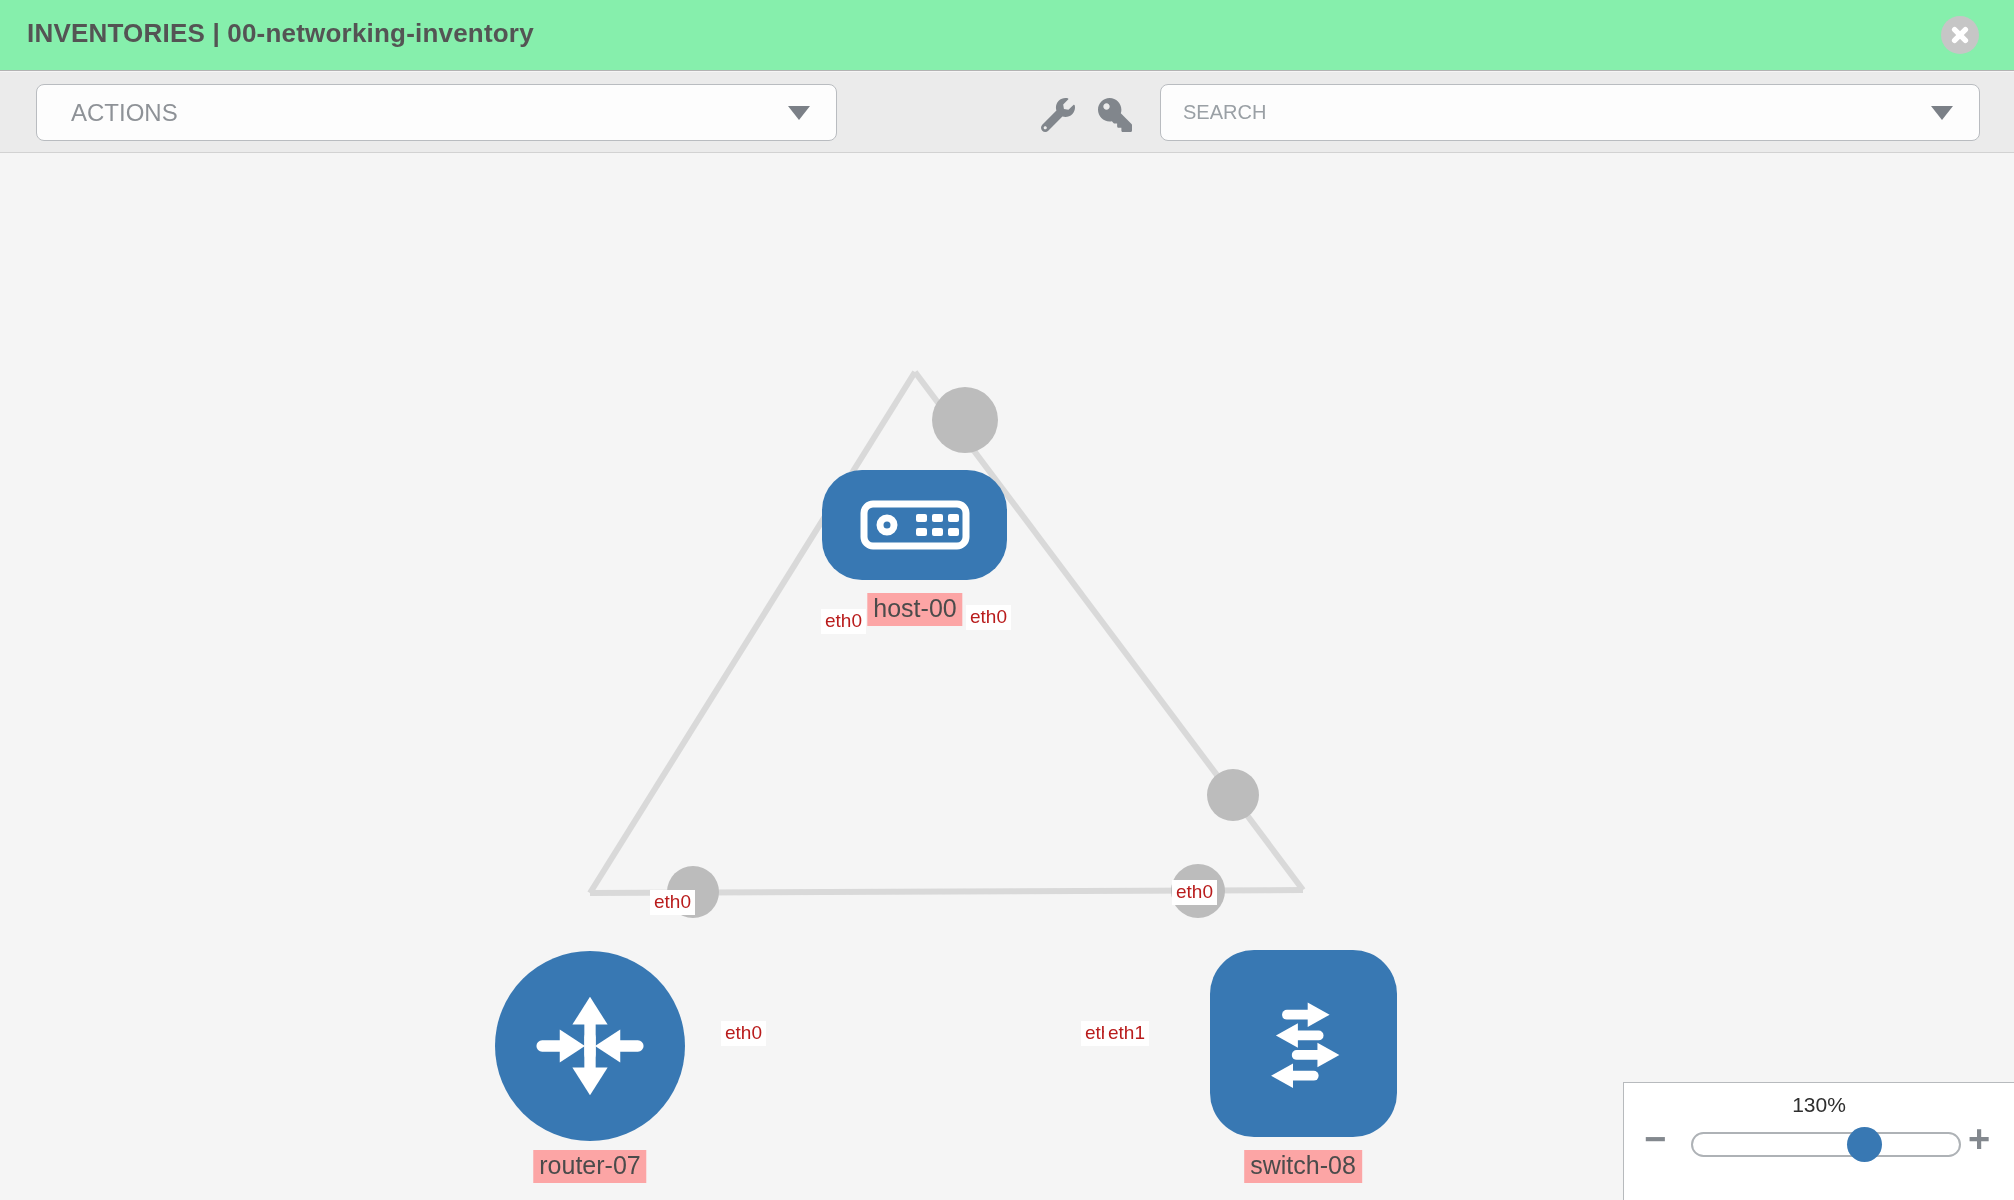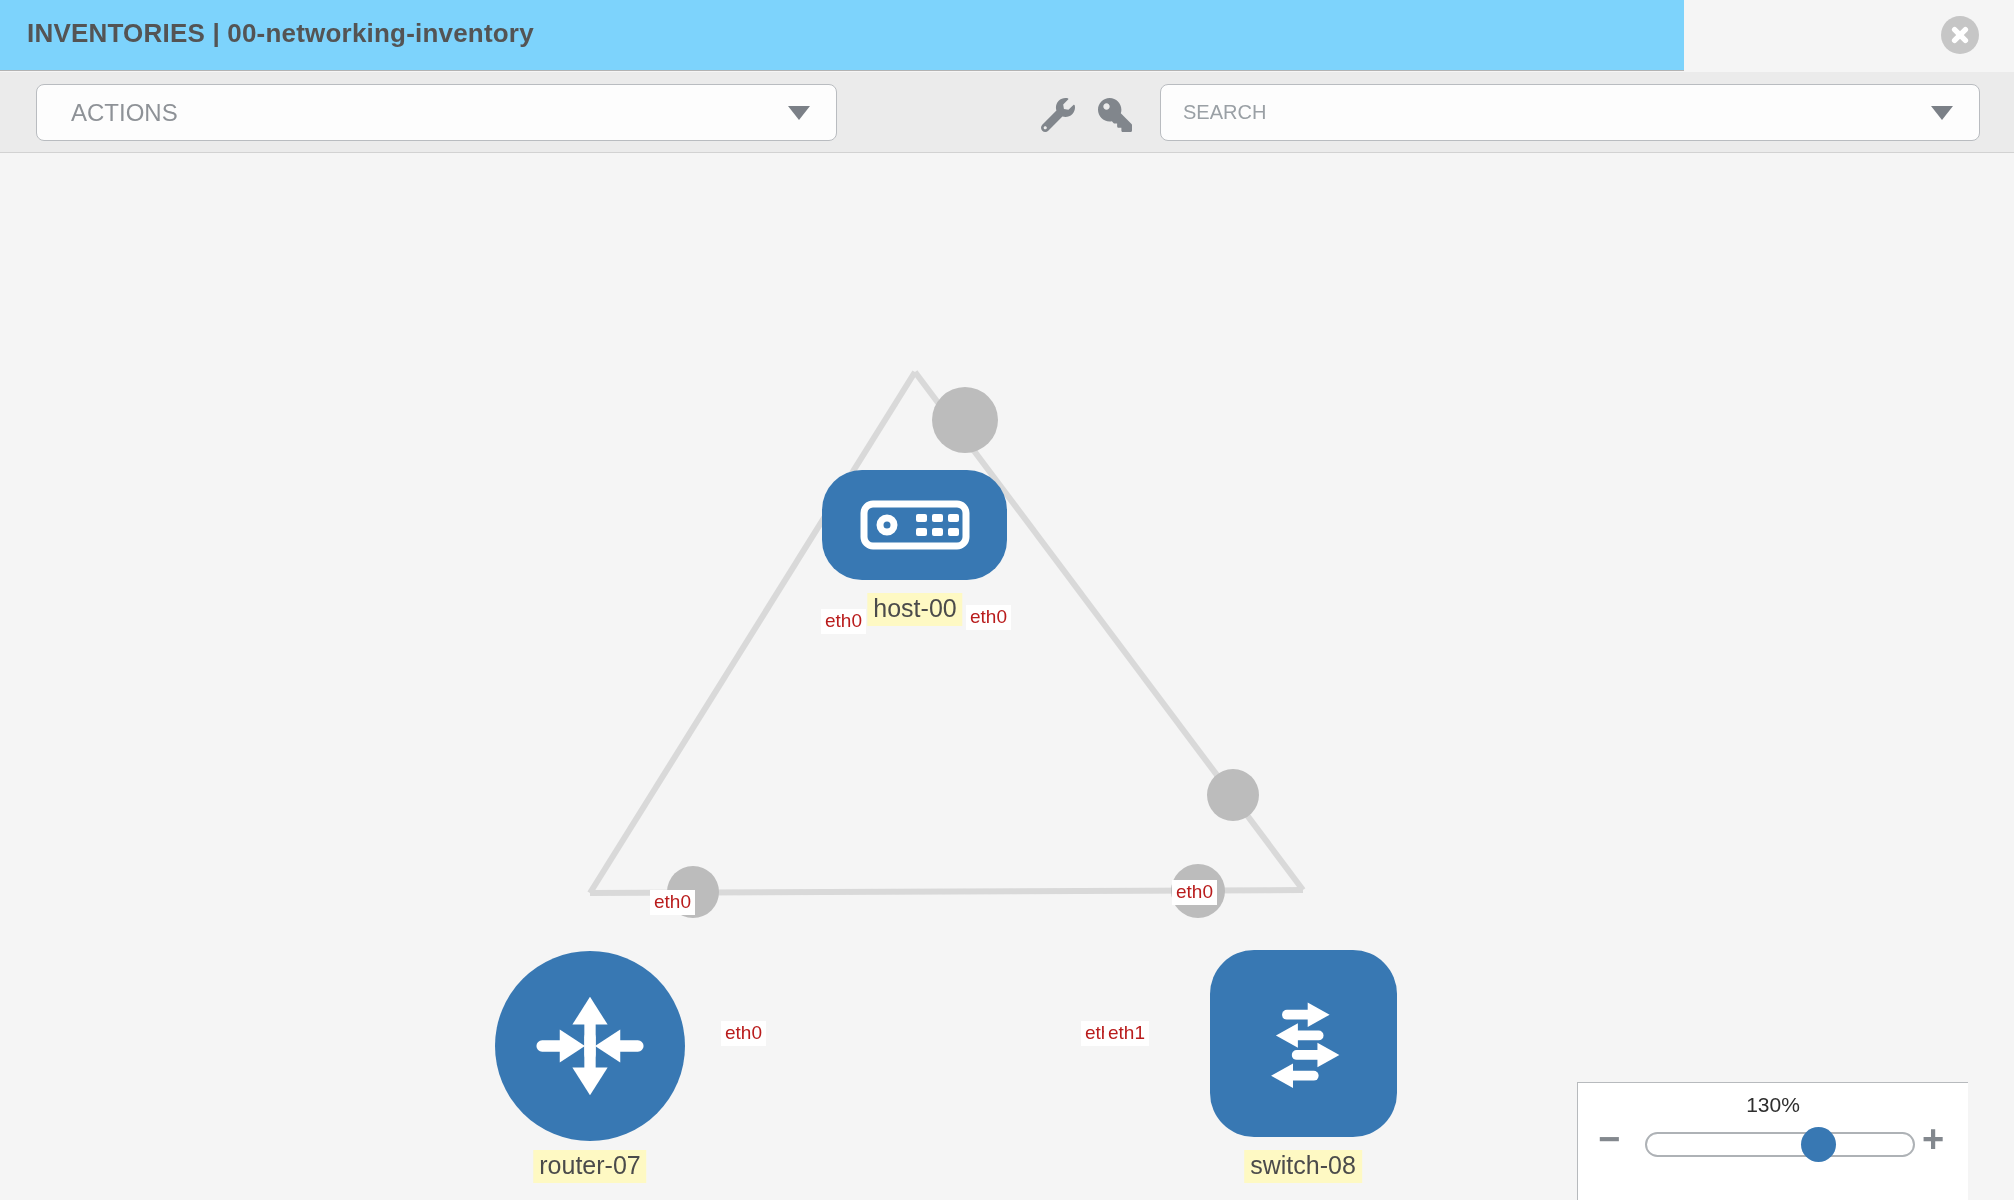--- a/index.html
+++ b/index.html
@@ -3,21 +3,21 @@
 <meta charset="utf-8">
 <style>
   html,body{margin:0;padding:0;background:#fff;}
   *{box-sizing:border-box;}
   #app{
     position:relative;width:2014px;height:1200px;overflow:hidden;
     font-family:"Liberation Sans",sans-serif;background:#f5f5f5;
   }
   
   .hdr{
-    position:absolute;left:0;top:0;width:1684px;height:71px;background:#7dd3fc;
+    position:absolute;left:0;top:0;width:2014px;height:71px;background:#86efac;
     border-bottom:1px solid #b3b3b3;
   }
   .hdr-title{
     position:absolute;left:27px;top:18px;font-size:26px;font-weight:bold;
     color:#545454;letter-spacing:.2px;white-space:nowrap;
   }
   .close-btn{
     position:absolute;left:1941px;top:16px;width:38px;height:38px;border-radius:50%;
     background:#c6c6c6;display:flex;align-items:center;justify-content:center;cursor:pointer;
   }
@@ -41,30 +41,30 @@
     flex:1;border:none;outline:none;background:transparent;font-size:20px;color:#6a6e73;
     padding-left:22px;font-family:"Liberation Sans",sans-serif;min-width:0;
   }
   .search-input::placeholder{color:#9a9fa3;color:#9aa0a5;opacity:1;}
   
   .canvas{position:absolute;left:0;top:153px;width:2014px;height:1047px;background:#f5f5f5;}
   .topo-svg{position:absolute;left:0;top:0;}
   .node{position:absolute;background:#3878b3;display:flex;align-items:center;justify-content:center;cursor:pointer;}
   .node svg{display:block;}
   .node-label{
-    position:absolute;transform:translateX(-50%);background:#fef9c3;color:#4b4b4b;
+    position:absolute;transform:translateX(-50%);background:#fca5a5;color:#4b4b4b;
     font-size:25px;padding:1px 6px 3px 6px;white-space:nowrap;
   }
   .eth-label{
     position:absolute;background:#ffffff;color:#b91c1c;font-size:19px;
     padding:1px 4px 2px 4px;white-space:nowrap;line-height:22px;
   }
   
   .zoom-panel{
-    position:absolute;left:1577px;top:1082px;width:391px;height:118px;background:#ffffff;
+    position:absolute;left:1623px;top:1082px;width:391px;height:118px;background:#ffffff;
     border-top:1px solid #b7babd;border-left:1px solid #b7babd;
   }
   .zoom-level{position:absolute;left:0;top:10px;width:100%;text-align:center;font-size:21px;color:#2f2f2f;}
   .zoom-minus,.zoom-plus{
     position:absolute;top:26px;font-size:38px;font-weight:bold;color:#83888e;cursor:pointer;line-height:60px;
   }
   .zoom-minus{left:20px;}
   .zoom-plus{left:344px;}
   .zoom-track{
     position:absolute;left:67px;top:49px;width:270px;height:25px;border:2px solid #aeb2b6;

